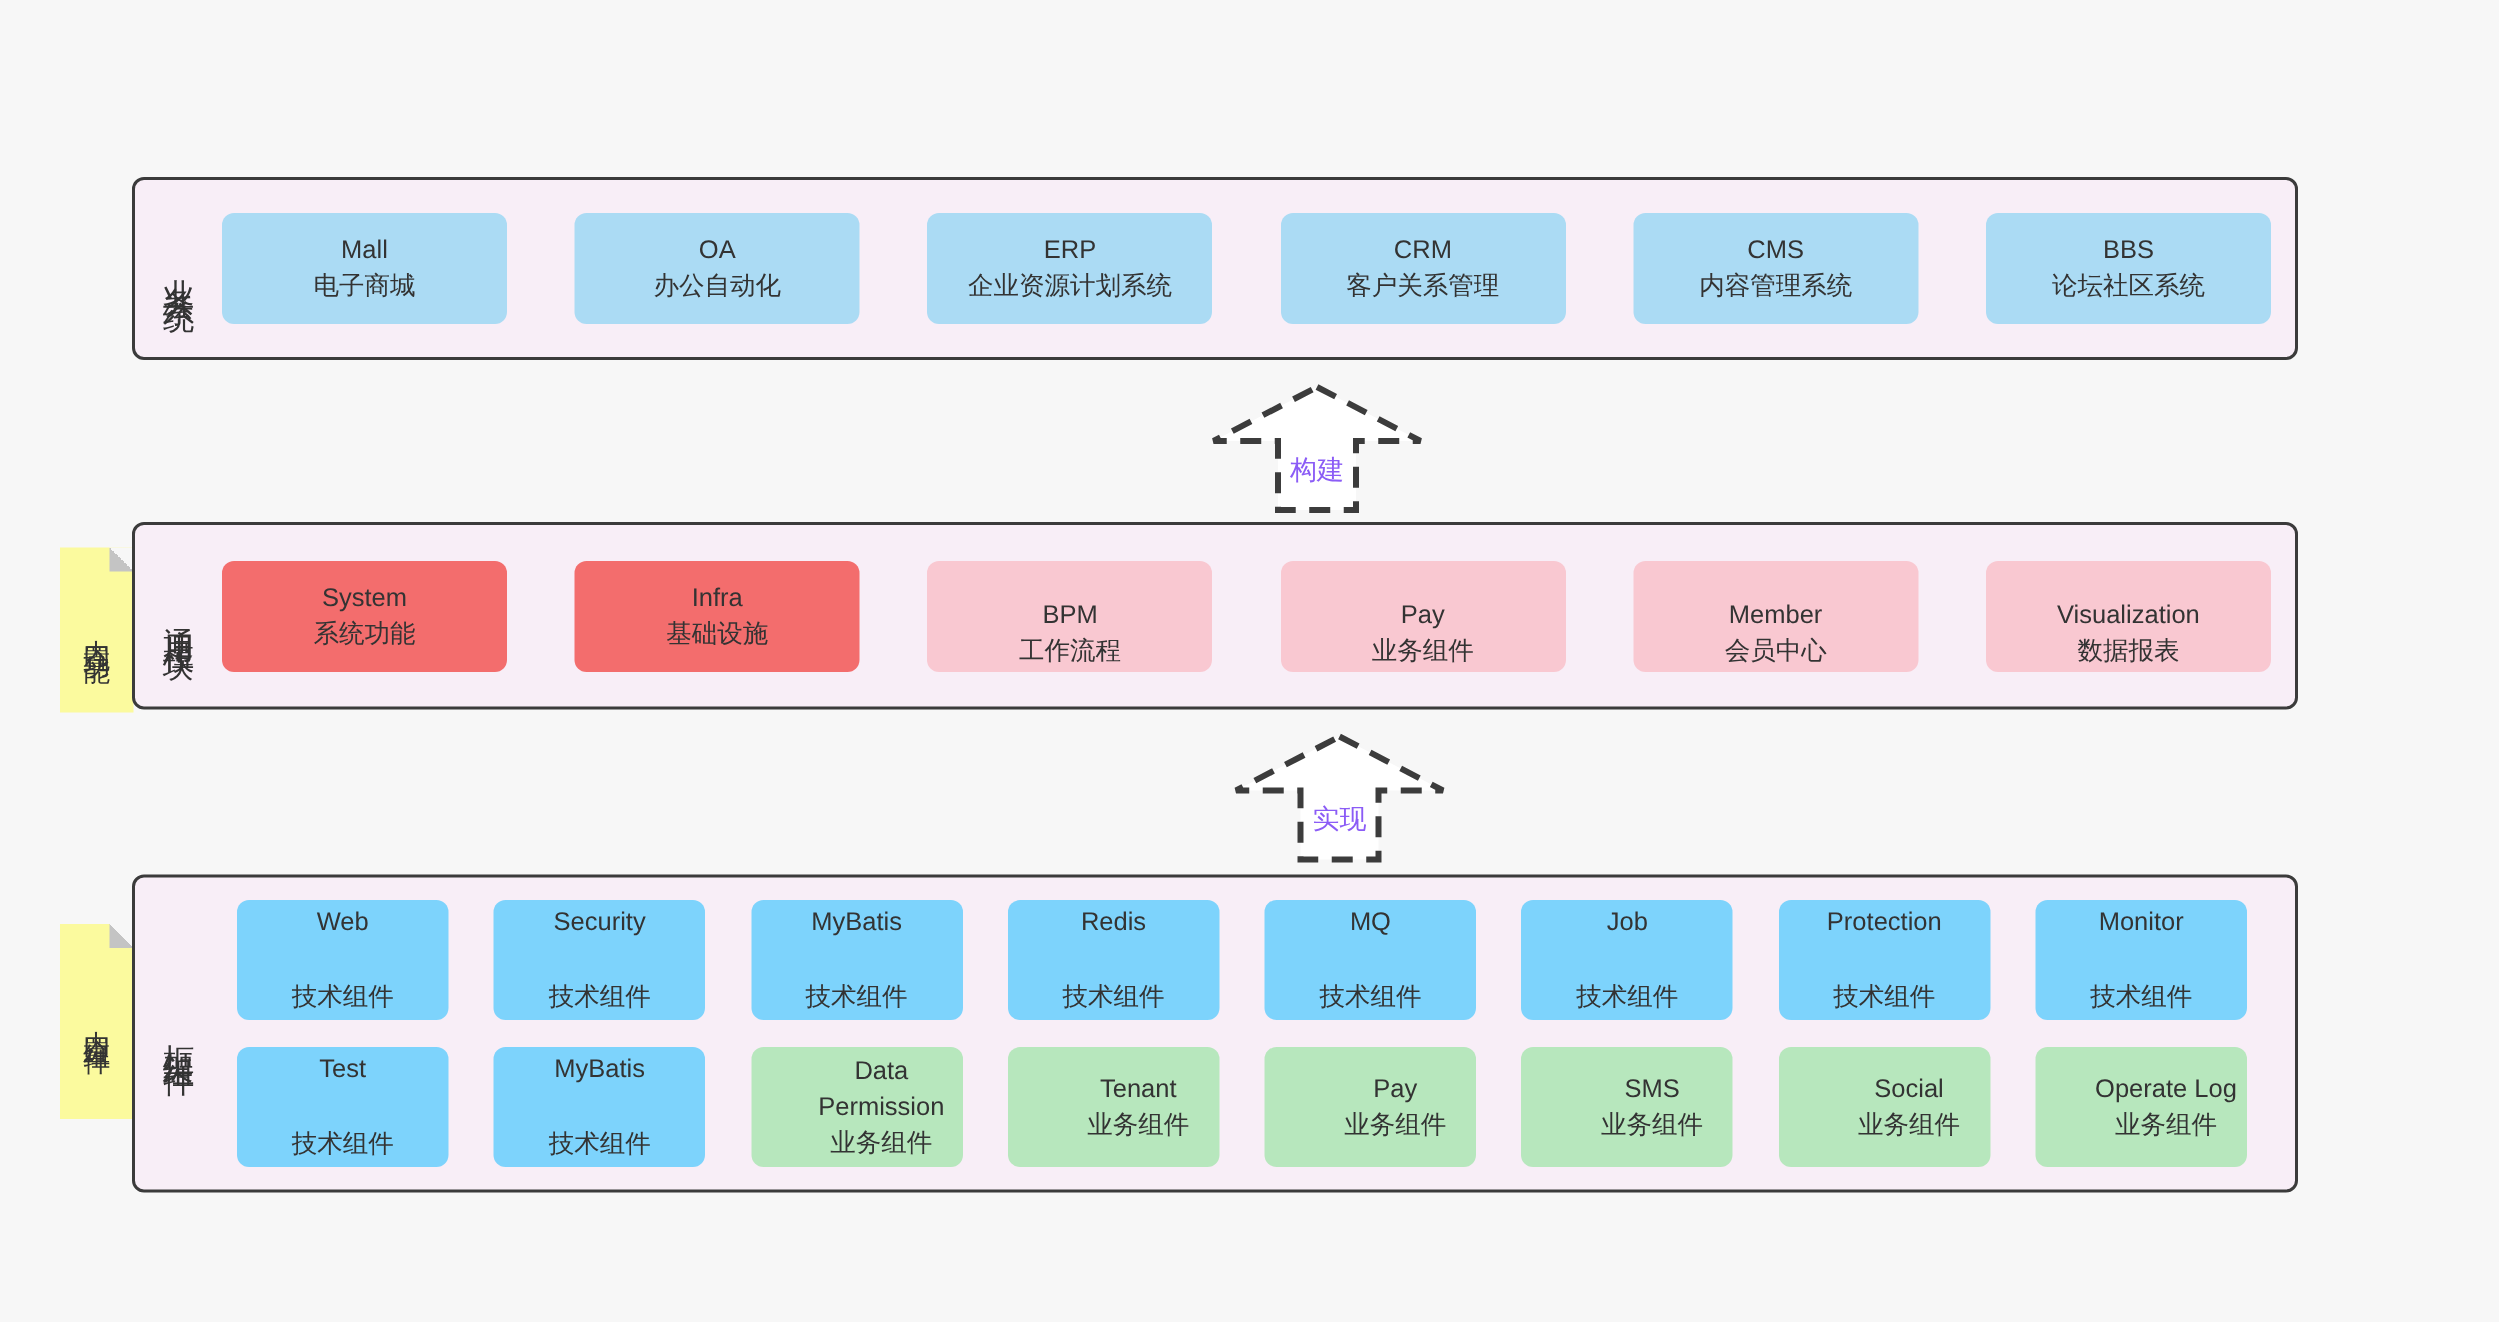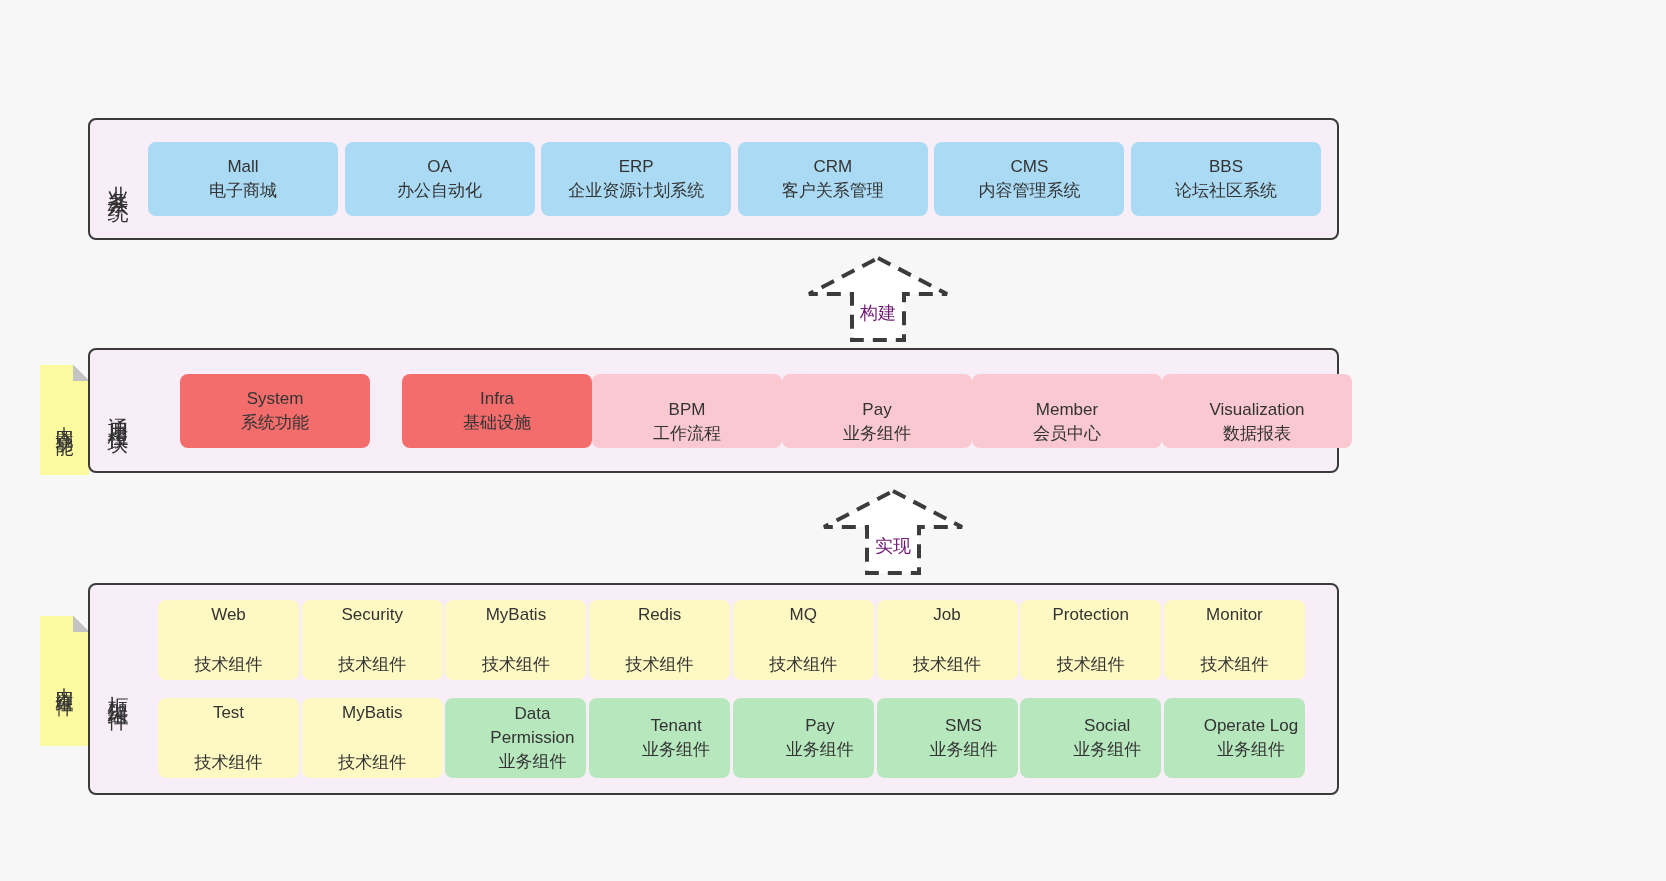--- a/index.html
+++ b/index.html
@@ -1,20 +1,20 @@
 <!DOCTYPE html>
 <html><head>
 <meta charset="utf-8">
 <style>
   html,body { margin:0; padding:0; }
   body { background:#f7f7f7; font-family:"Liberation Sans","DejaVu Sans",sans-serif; }
   .canvas { position:relative; width:1666px; height:881px; background:#f7f7f7; overflow:hidden; color:#333; }
 
   
-  .band { position:absolute; left:88px; width:1251px; background:#f8eef7;
+  .band { position:absolute; left:88px; width:1444px; background:#f8eef7;
           border:2px solid #3b3b3b; border-radius:8px; box-sizing:border-box;
           display:flex; align-items:center; z-index:2; }
   .band1 { top:118px; height:122px; }
   .band2 { top:348px; height:125px; }
   .band3 { top:583px; height:212px; }
 
   .band-label { writing-mode:vertical-rl; text-orientation:upright;
                 font-size:21px; letter-spacing:5px; color:#333;
                 margin:0 6px 0 14px; flex:0 0 auto; }
 
@@ -23,44 +23,44 @@
   .band-rows { flex:1; display:flex; flex-direction:column; gap:18px;
                padding:0 16px 0 10px; }
 
   
   .box { border-radius:8px; display:flex; flex-direction:column;
          justify-content:center; align-items:center; text-align:center;
          font-size:17px; line-height:24px; color:#333; box-sizing:border-box; padding:2px 4px; }
   .wide   { width:190px; height:74px; }
   .narrow { width:141px; height:80px; }
   .blue       { background:#abdbf4; }
-  .red        { background:#f36d6d;margin-left:32px; }
+  .red        { background:#f36d6d; }
   .pink       { background:#f9c8d1;justify-content:flex-end; }
-  .green      { background:#fef9c3;gap:26px; }
+  .green      { background:#7dd3fc;gap:26px; }
   .lightgreen { background:#b7e7bd;padding-left:37px; }
 
   
   .sticky { position:absolute; width:49px; background:#fbfa9e; z-index:1;
             display:flex; align-items:center; justify-content:center; }
   .sticky2 { left:40px; top:365px; height:110px; }
   .sticky3 { left:40px; top:616px; height:130px; }
   .sticky .fold { position:absolute; top:0; right:0; width:16px; height:16px;
                   background:linear-gradient(to bottom left,#f7f7f7 0 50%,#c4c4c4 50% 100%); }
   .sticky-text { writing-mode:vertical-rl; text-orientation:upright;
                  font-size:18px; letter-spacing:4px; color:#333; }
 
   
   .arrow { position:absolute; width:144px; height:88px; z-index:1; }
   .arrow1 { left:806px; top:255px; }
   .arrow2 { left:821px; top:488px; }
   .arrow svg { display:block; width:144px; height:88px; }
   .arrow polygon { fill:#ffffff; stroke:#3c3c3c; stroke-width:4;
                    stroke-dasharray:14 9; stroke-linejoin:miter; }
   .arrow-label { position:absolute; left:0; right:0; top:46px; text-align:center;
-                 font-size:18px; color:#701a75; background:transparent; }
+                 font-size:18px; color:#8b5cf6; background:transparent; }
 </style>
 </head>
 <body>
 
 <div class="canvas">
 
   <section class="band band1">
     <div class="band-label">业务系统</div>
     <div class="band-row">
       <div class="box wide blue">

